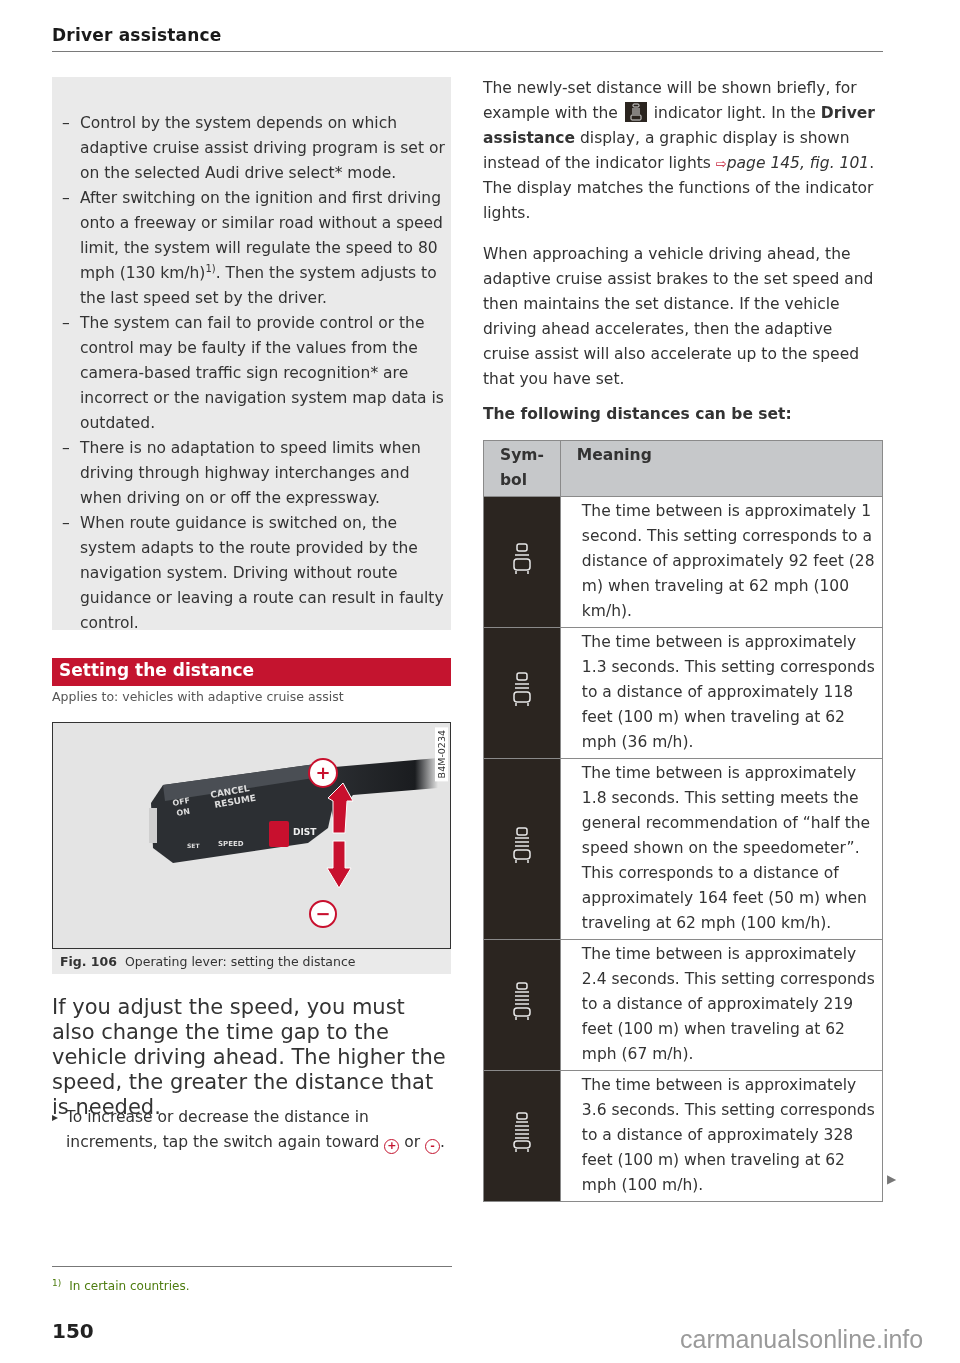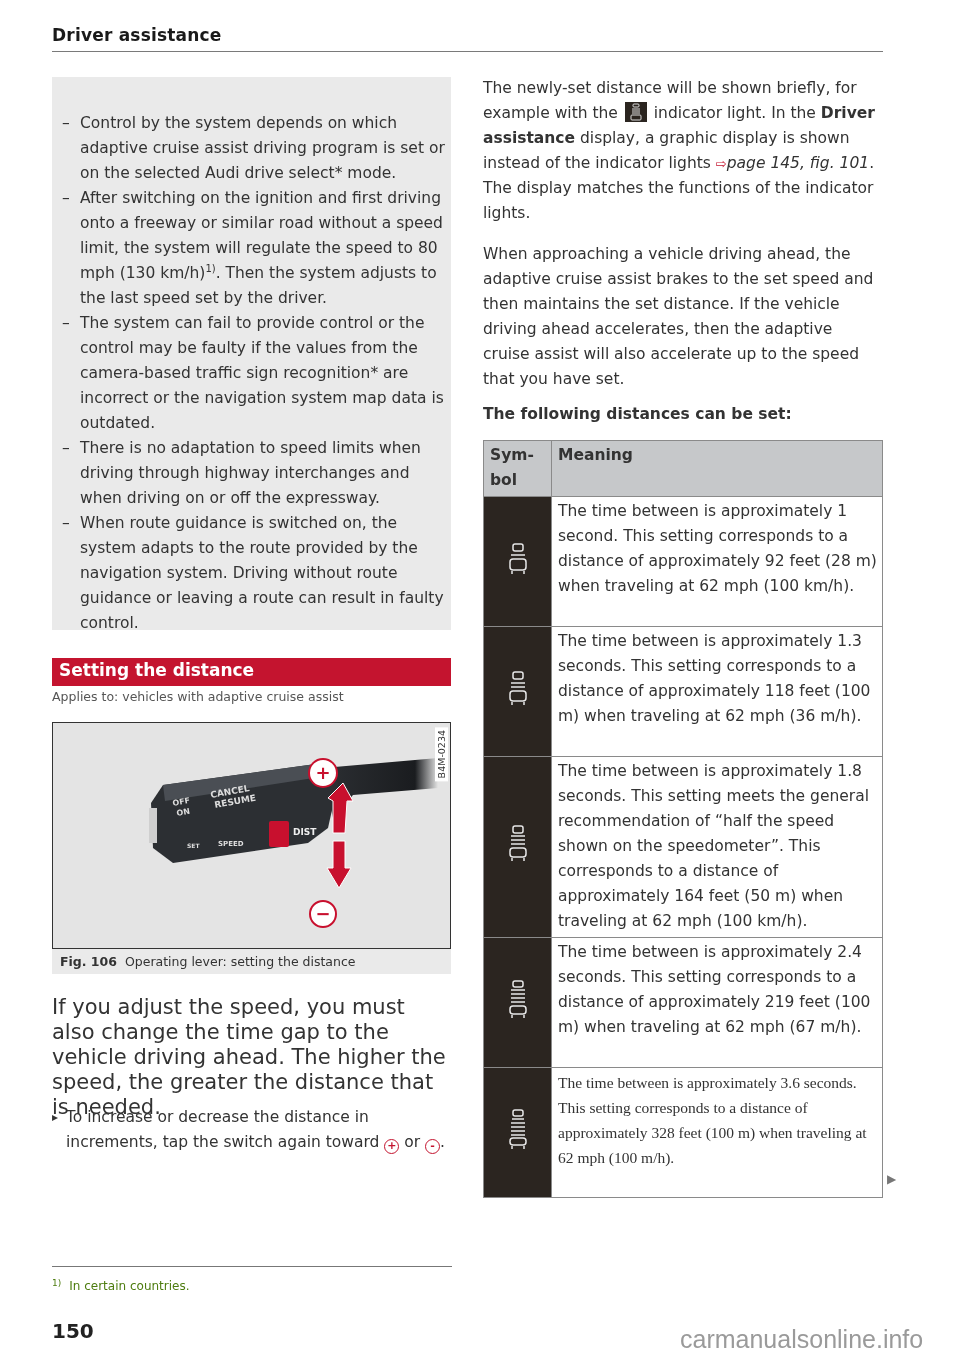--- a/index.html
+++ b/index.html
@@ -36,22 +36,22 @@
   .fn .mark { font-size: 9px; vertical-align: 4px; margin-right: 8px; }
   .page-num { position: absolute; left: 52px; top: 1319px; font-size: 20px; font-weight: bold; color: #222; }
 
   .para-right { position: absolute; left: 483px; width: 400px; font-size: 15.5px; line-height: 25px; color: #333; }
   .ind-inline { display: inline-block; width: 22px; height: 20px; background: #2b2520; vertical-align: -4px; margin: 0 2px; position: relative; }
   .ind-inline svg { position: absolute; left: 5px; top: 1px; }
   .ref { font-style: italic; }
   .ref-arrow { color: #c4142f; font-style: normal; font-size: 13px; }
 
   table.dist { position: absolute; left: 483px; top: 440px; width: 400px; border-collapse: collapse; font-size: 15.5px; line-height: 25px; color: #333; }
-  table.dist th { background: #c6c8ca; text-align: left; font-weight: bold; padding: 2px 6px; vertical-align: top; border: 1px solid #8a8a8a; height: 56px; }
-  table.dist td { border: 1px solid #8a8a8a; padding: 2px 0 3px 6px; vertical-align: top; }
+  table.dist th { background: #c6c8ca; text-align: left; font-weight: bold; padding: 2px 16px; vertical-align: top; border: 1px solid #8a8a8a; height: 56px; }
+  table.dist td { border: 1px solid #8a8a8a; padding: 2px 0 3px 21px; vertical-align: top; }
   table.dist td.sym { background: #2b2520; width: 68px; text-align: center; vertical-align: middle; padding: 0; }
   .cont-arrow { position: absolute; left: 887px; top: 1172px; color: #777; font-size: 12px; }
 
   .watermark { position: absolute; left: 680px; top: 1325px; font-size: 25px; color: #9a9a9a; font-family: "Liberation Sans", sans-serif; }
 </style>
 </head>
 <body>
 
 <div class="header-title">Driver assistance</div>
 <div class="header-rule"></div>
@@ -186,21 +186,21 @@
             <line x1="3" y1="15" x2="17" y2="15" stroke="#e8e8e8" stroke-width="1.5"></line>
             <line x1="3" y1="19" x2="17" y2="19" stroke="#e8e8e8" stroke-width="1.5"></line>
             <line x1="3" y1="23" x2="17" y2="23" stroke="#e8e8e8" stroke-width="1.5"></line>
             <rect x="2" y="27" width="16" height="8" rx="3" fill="none" stroke="#e8e8e8" stroke-width="1.5"></rect>
             <line x1="4" y1="36" x2="4" y2="39" stroke="#e8e8e8" stroke-width="1.5"></line>
             <line x1="16" y1="36" x2="16" y2="39" stroke="#e8e8e8" stroke-width="1.5"></line>
           </svg>
       </td>
       <td>The time between is approximately 2.4 seconds. This setting corresponds to a distance of approximately 219 feet (100 m) when traveling at 62 mph (67 m/h).</td>
     </tr>
-    <tr style="height:130px;font-family:Liberation Serif, serif;">
+    <tr style="height:130px;">
       <td class="sym">
         <svg width="20" height="42" viewBox="0 0 20 42">
             <rect x="5" y="2" width="10" height="6" rx="2" fill="none" stroke="#e8e8e8" stroke-width="1.5"></rect>
             <line x1="4" y1="11" x2="16" y2="11" stroke="#e8e8e8" stroke-width="1.5"></line>
             <line x1="3" y1="15" x2="17" y2="15" stroke="#e8e8e8" stroke-width="1.5"></line>
             <line x1="3" y1="19" x2="17" y2="19" stroke="#e8e8e8" stroke-width="1.5"></line>
             <line x1="3" y1="23" x2="17" y2="23" stroke="#e8e8e8" stroke-width="1.5"></line>
             <line x1="3" y1="27" x2="17" y2="27" stroke="#e8e8e8" stroke-width="1.5"></line>
             <rect x="2" y="30" width="16" height="7" rx="3" fill="none" stroke="#e8e8e8" stroke-width="1.5"></rect>
             <line x1="4" y1="38" x2="4" y2="41" stroke="#e8e8e8" stroke-width="1.5"></line>

